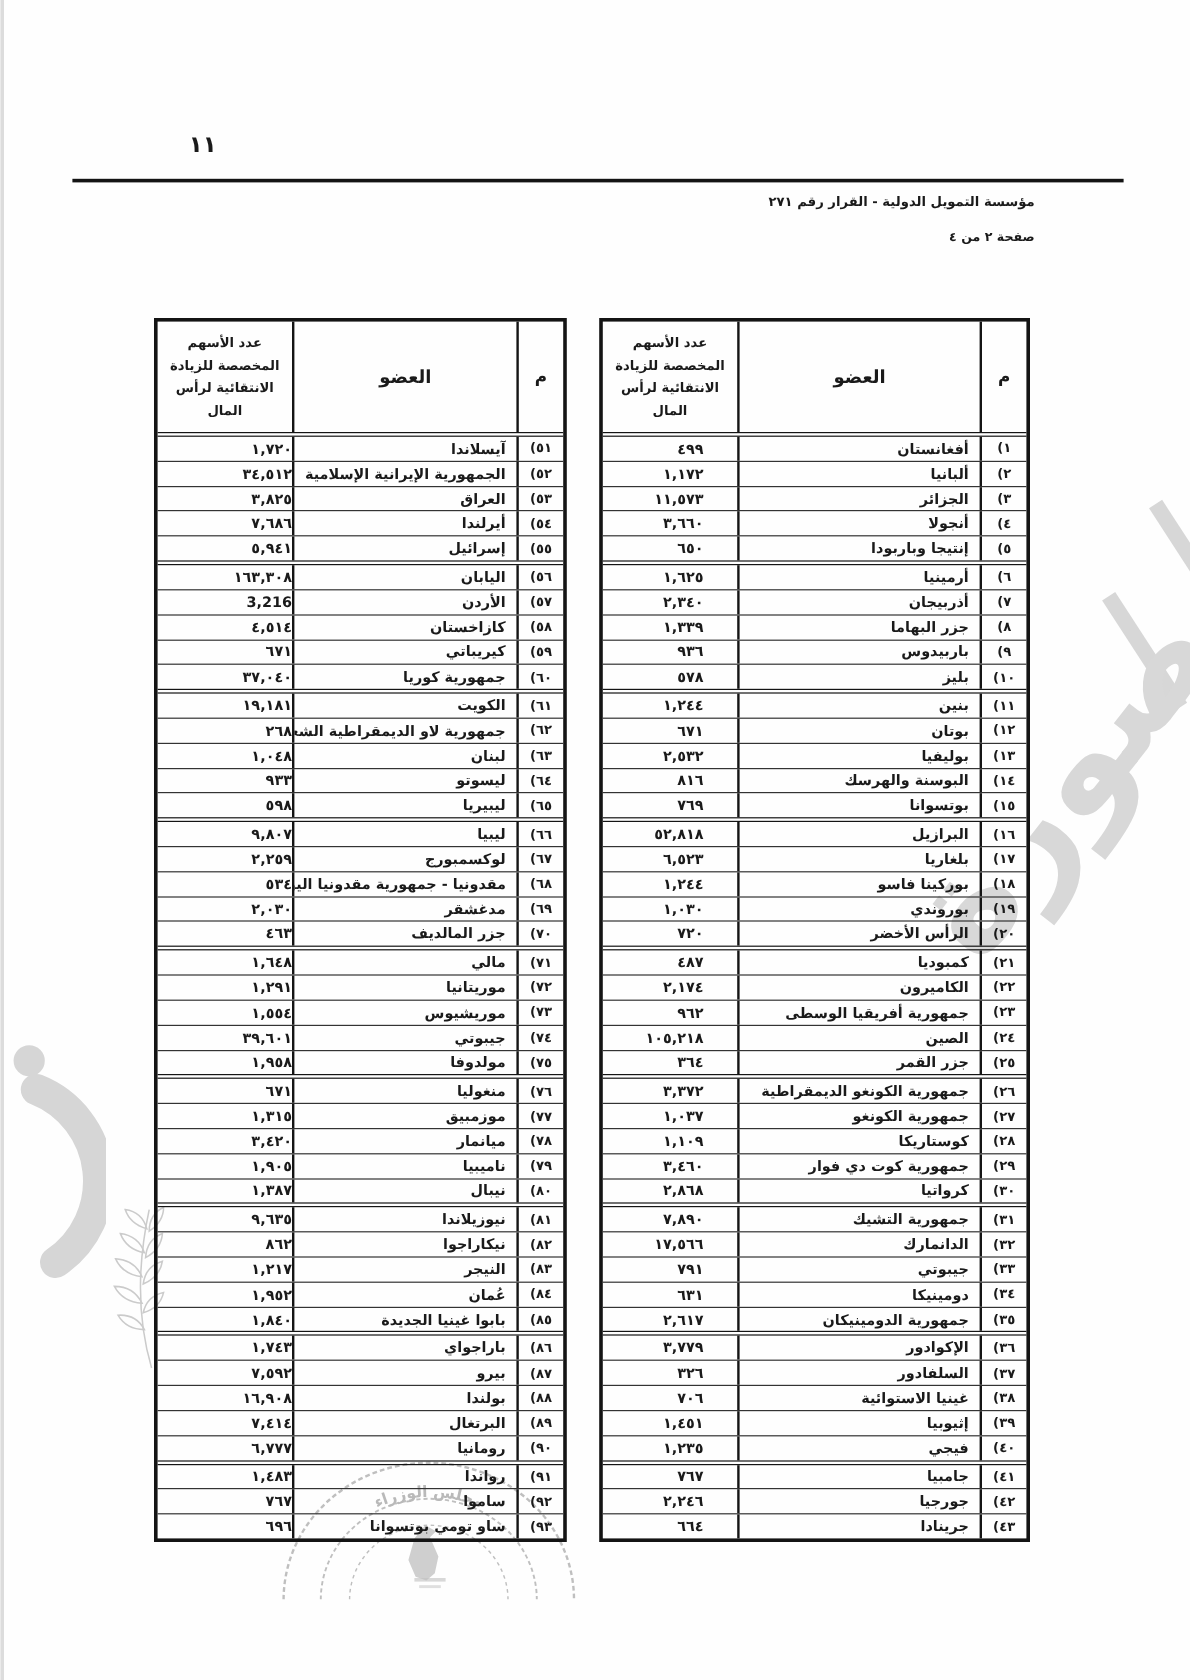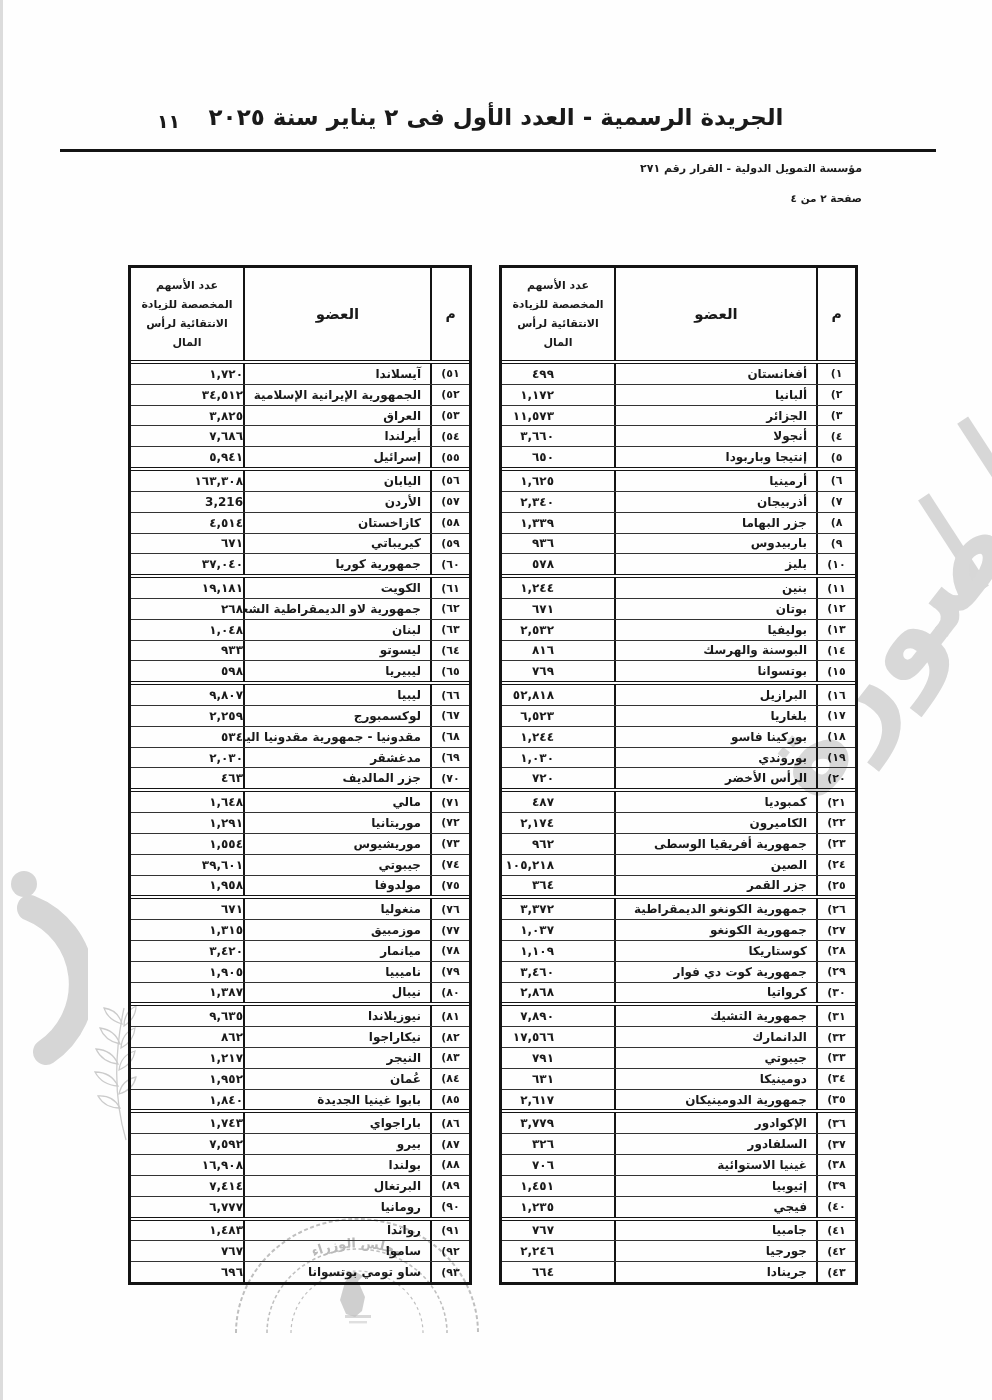--- a/index.html
+++ b/index.html
@@ -53,21 +53,21 @@
   .tbody{flex:1;display:flex;flex-direction:column;}
   .trow{flex:1;display:flex;border-top:1px solid #333333;min-height:0;}
   .trow:first-child{border-top:none;}
   .trow.group-start{border-top:4px double #141414;}
   .cell,.th{box-sizing:border-box;display:flex;align-items:center;min-width:0;}
   .c-index{width:39px;border-left:2px solid #141414;justify-content:center;
            font-size:11px;font-weight:bold;flex:none;}
   .c-member{flex:1;border-left:2px solid #141414;justify-content:flex-start;
             padding-right:9px;font-size:12px;font-weight:bold;white-space:nowrap;overflow:hidden;}
   .c-shares{width:112px;justify-content:flex-start;font-size:12px;font-weight:bold;flex:none;}
-  .t-right .c-shares{padding-right:60px;}
+  .t-right .c-shares{padding-right:28px;}
   .t-left  .c-shares{}
   .th{justify-content:center;text-align:center;}
   .th.c-member{padding-right:0;font-size:15px;}
   .th.c-index{font-size:14px;}
   .th.c-shares{padding:3px 8px !important;font-size:11px;line-height:1.75;white-space:normal;}
   
   .wm{position:absolute;color:#d8d8d8;pointer-events:none;}
   .wm-bar1,.wm-bar2{position:absolute;background:#d7d7d7;width:13px;transform:rotate(-33deg);}
   .wm-bar1{right:-18px;top:408px;height:150px;}
   .wm-bar2{right:32px;top:488px;height:110px;}
@@ -122,21 +122,20 @@
     <text font-size="13" font-weight="bold" fill="#8f8f8f" letter-spacing="5" font-family="DejaVu Sans, sans-serif">
       <textPath href="#stamp-arc" startOffset="50%" text-anchor="middle">مجلس الوزراء</textPath>
     </text>
     <g fill="#9a9a9a">
       <path d="M121 66 l9 5 -5 5 7 16 -3 14 -7 6 -9 -3 -6 -14 5 -18 z" opacity=".75"></path>
       <rect x="112" y="110" width="26" height="3" opacity=".6"></rect>
       <rect x="116" y="116" width="18" height="2.4" opacity=".5"></rect>
     </g>
   </svg>
 
-  <div class="gazette-title">الجريدة الرسمية - العدد الأول فى ٢ يناير سنة ٢٠٢٥</div>
   <div class="page-number">١١</div>
   <div class="header-rule"></div>
   <div class="doc-title">مؤسسة التمويل الدولية - القرار رقم ٢٧١</div>
   <div class="page-info">صفحة ٢ من ٤</div>
 
   <div class="gtable t-right">
     <div class="thead">
       <div class="th c-index">م</div>
       <div class="th c-member">العضو</div>
       <div class="th c-shares">عدد الأسهم المخصصة للزيادة الانتقائية لرأس المال</div>

